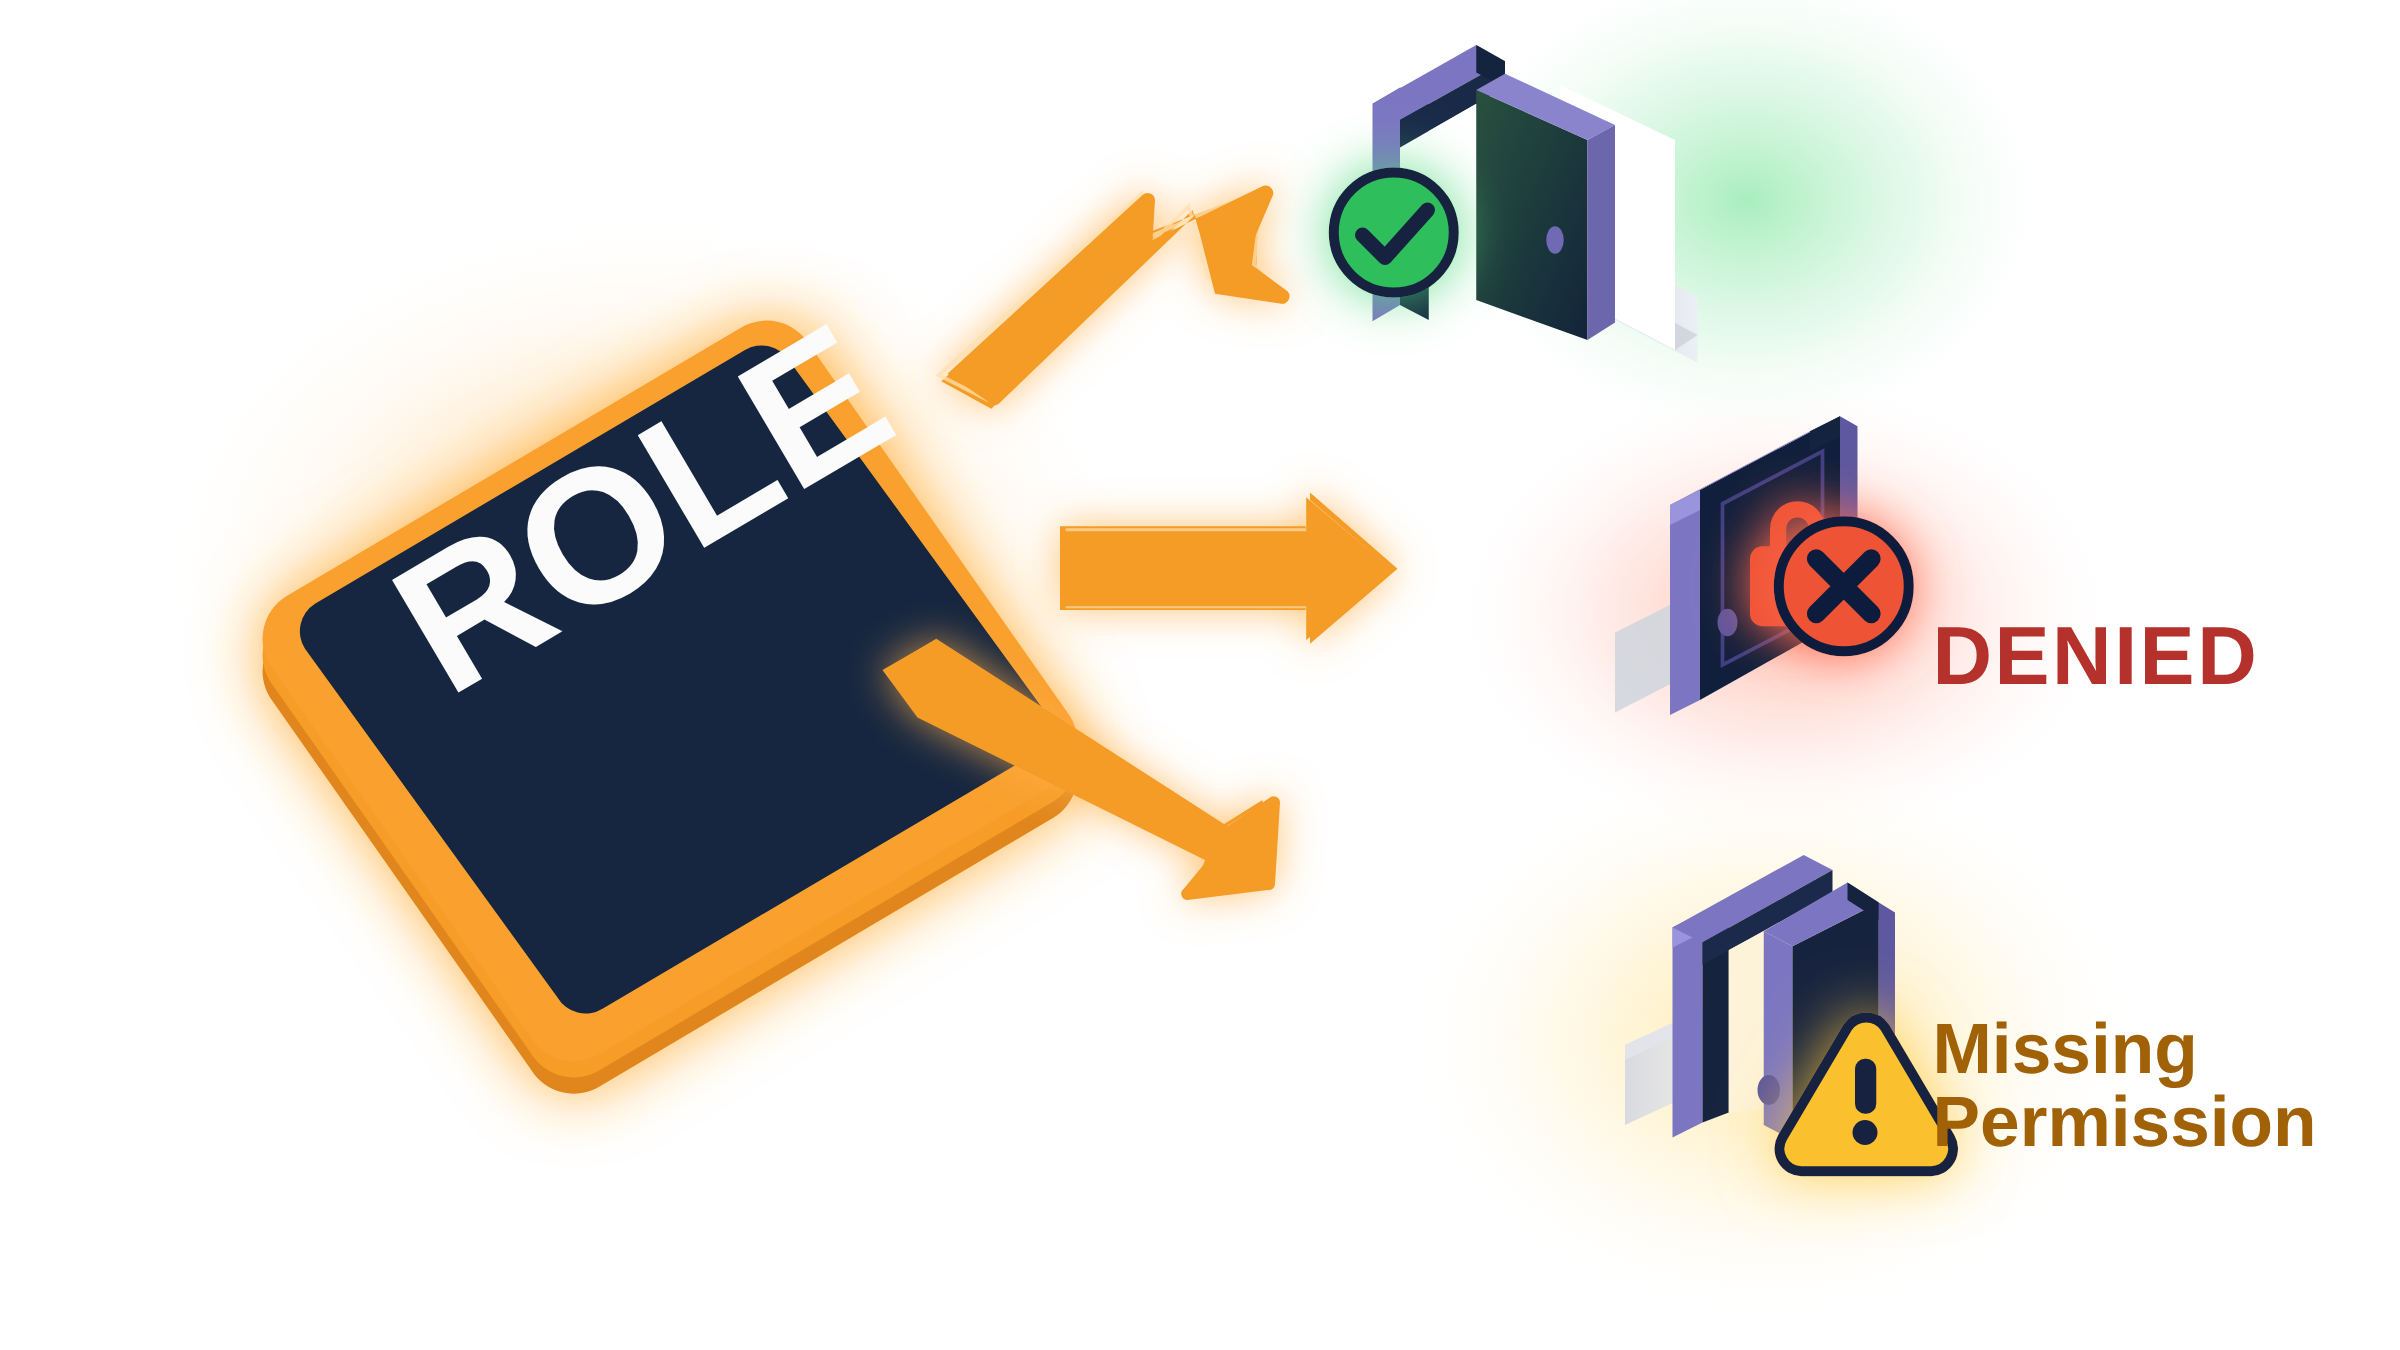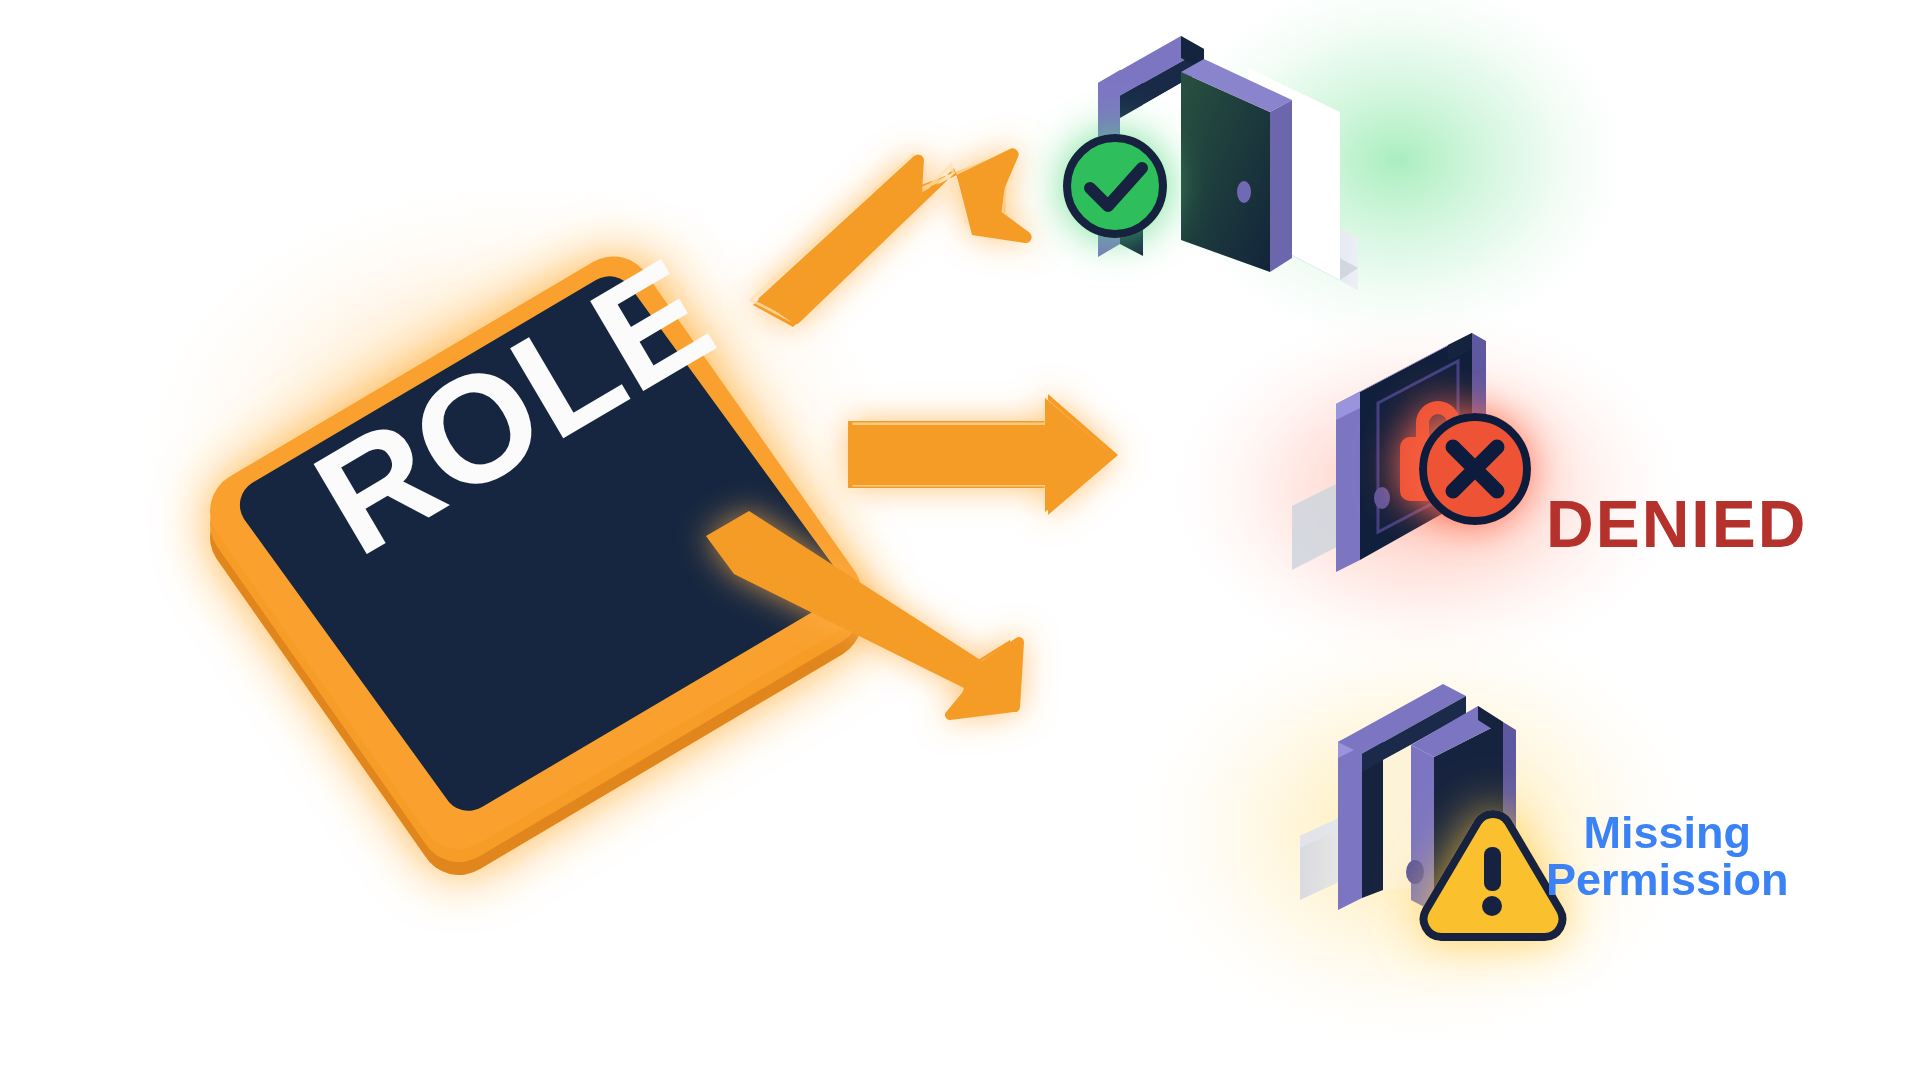--- a/index.html
+++ b/index.html
@@ -21,24 +21,23 @@
     line-height:1.04;
   }
   #denied-label{
     left:1498px; top:490px;
     font-size:66px;
     color:#b5312c;
     letter-spacing:2px;
   }
   #missing-label{
     left:1498px; top:810px;
-    font-size:45px;
-    color:#3b82f6;
+    font-size:57px;
+    color:#a16207;
     letter-spacing:0px;
-    text-align:center;
   }
 </style>
 </head>
 <body>
 
 <div class="stage">
 
   <svg class="svgroot" viewBox="0 0 1920 1080">
     <defs>
 

